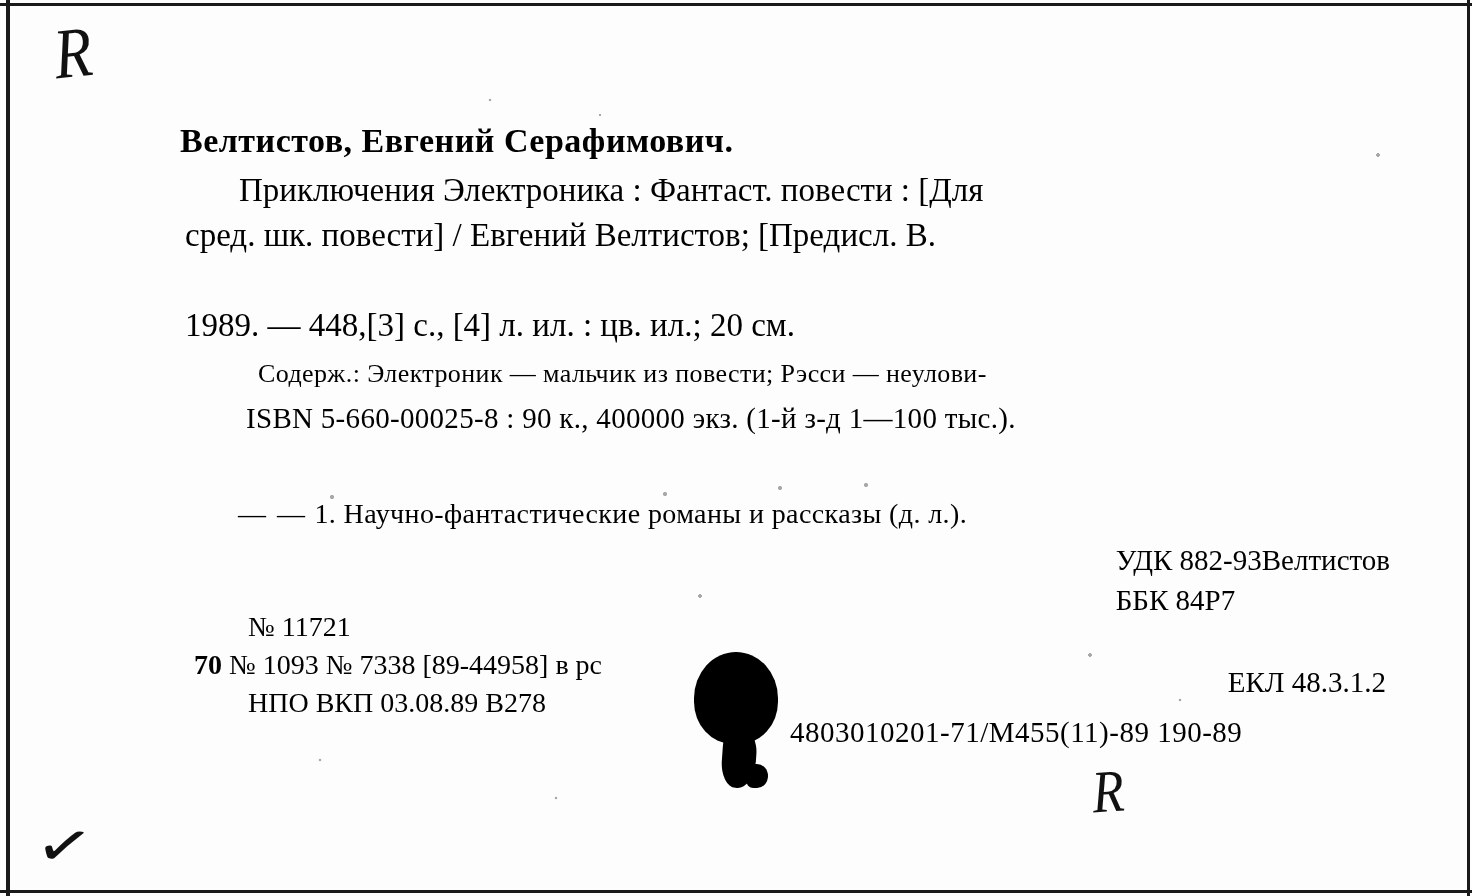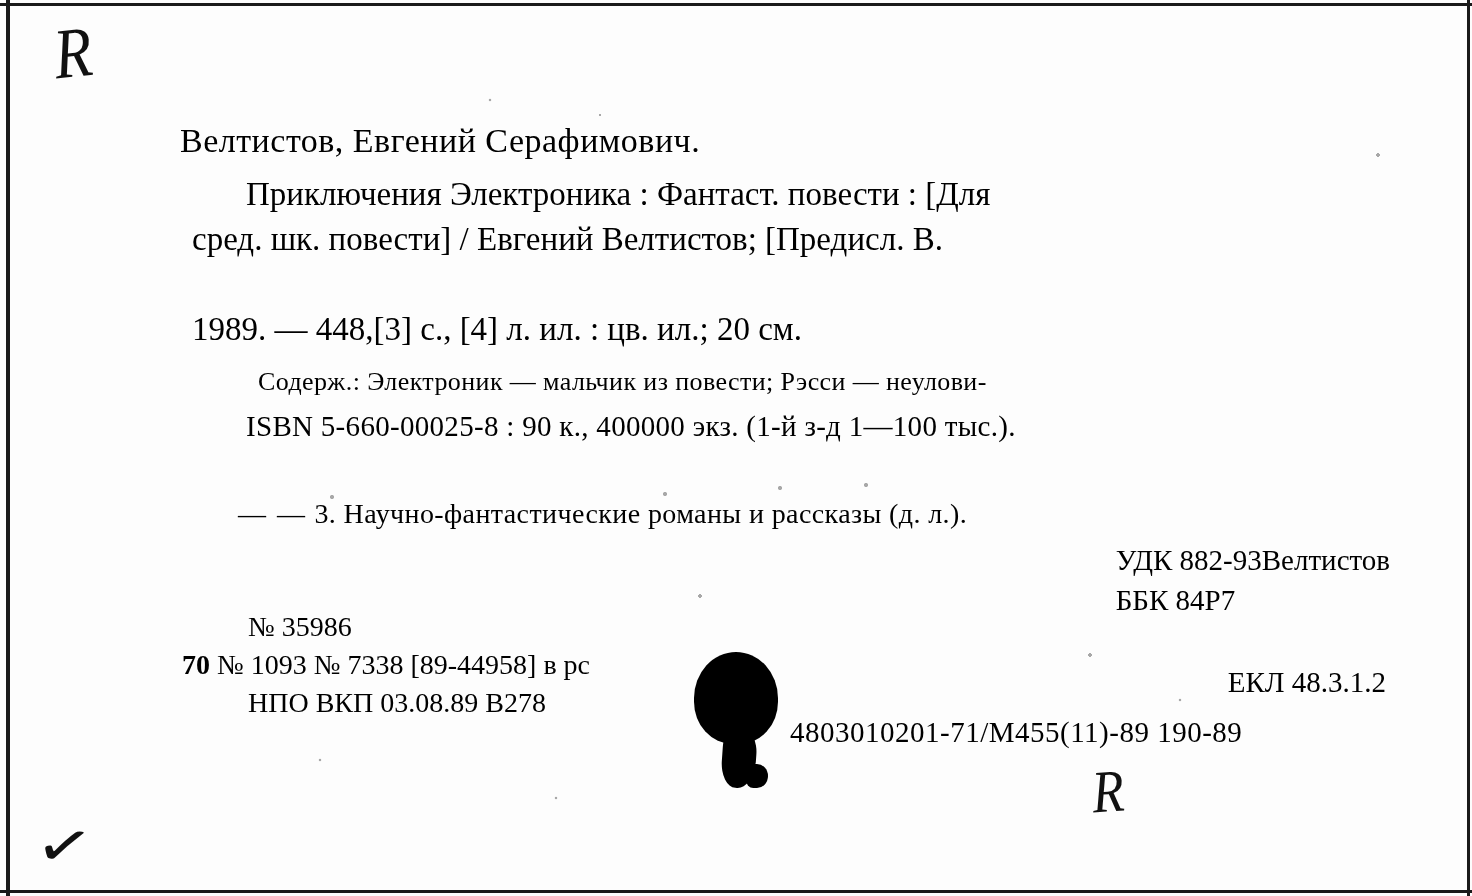--- a/index.html
+++ b/index.html
@@ -115,31 +115,31 @@
 
   
   #record {
     position: absolute;
     left: 180px;
     top: 122px;
     width: 1210px;
   }
 
   .heading {
-    font-weight: normal;
+    font-weight: bold;
     font-size: 34px;
     letter-spacing: 0.5px;
     margin: 0 0 8px 0;
     white-space: nowrap;
   }
 
   .body-block {
     font-size: 33px;
     line-height: 45px;
-    margin: 12px;
+    margin: 5px;
   }
   .body-block .indent {
     display: inline-block;
     width: 54px;
   }
 
   .contents-block {
     font-size: 26px;
     line-height: 36px;
     margin: 8px 0 0 0;
@@ -188,20 +188,21 @@
     top: 608px;
     font-size: 28px;
     line-height: 38px;
     white-space: nowrap;
   }
   #acq-block .num-line {
     margin-left: 66px;
   }
   #acq-block .bold-lead {
     font-weight: bold;
+    margin-left: 12px;
   }
 
   #ekl {
     position: absolute;
     right: 86px;
     top: 638px;
     font-size: 29px;
     white-space: nowrap;
     margin-top: 28px;
   }
@@ -279,30 +280,30 @@
       <span class="indent"></span><span>Содерж.: Электроник — мальчик из повести; Рэсси — неулови-</span><br>
     </div>
 
     <div class="isbn-block">
       <span class="indent"></span><span>ISBN 5-660-00025-8 : 90 к., 400000 экз. (1-й з-д 1—100 тыс.).</span>
     </div>
   </div>
 
   <div id="tracing">
     <span class="dashes">— —</span>
-    <span>3. Научно-фантастические романы и рассказы (д. л.).</span>
+    <span>1. Научно-фантастические романы и рассказы (д. л.).</span>
   </div>
 
   <div id="classmarks">
     <div>УДК 882-93Велтистов</div>
     <div>ББК 84Р7</div>
   </div>
 
   <div id="acq-block">
-    <div class="num-line">№ 35986</div>
+    <div class="num-line">№ 11721</div>
     <div>
       <span class="bold-lead">70</span>
       <span>№ 1093 № 7338 [89-44958] в рс</span>
     </div>
     <div class="num-line">НПО ВКП 03.08.89 В278</div>
   </div>
 
   <div id="ekl">ЕКЛ 48.3.1.2</div>
 
   <div id="code-line">4803010201-71/М455(11)-89 190-89</div>

